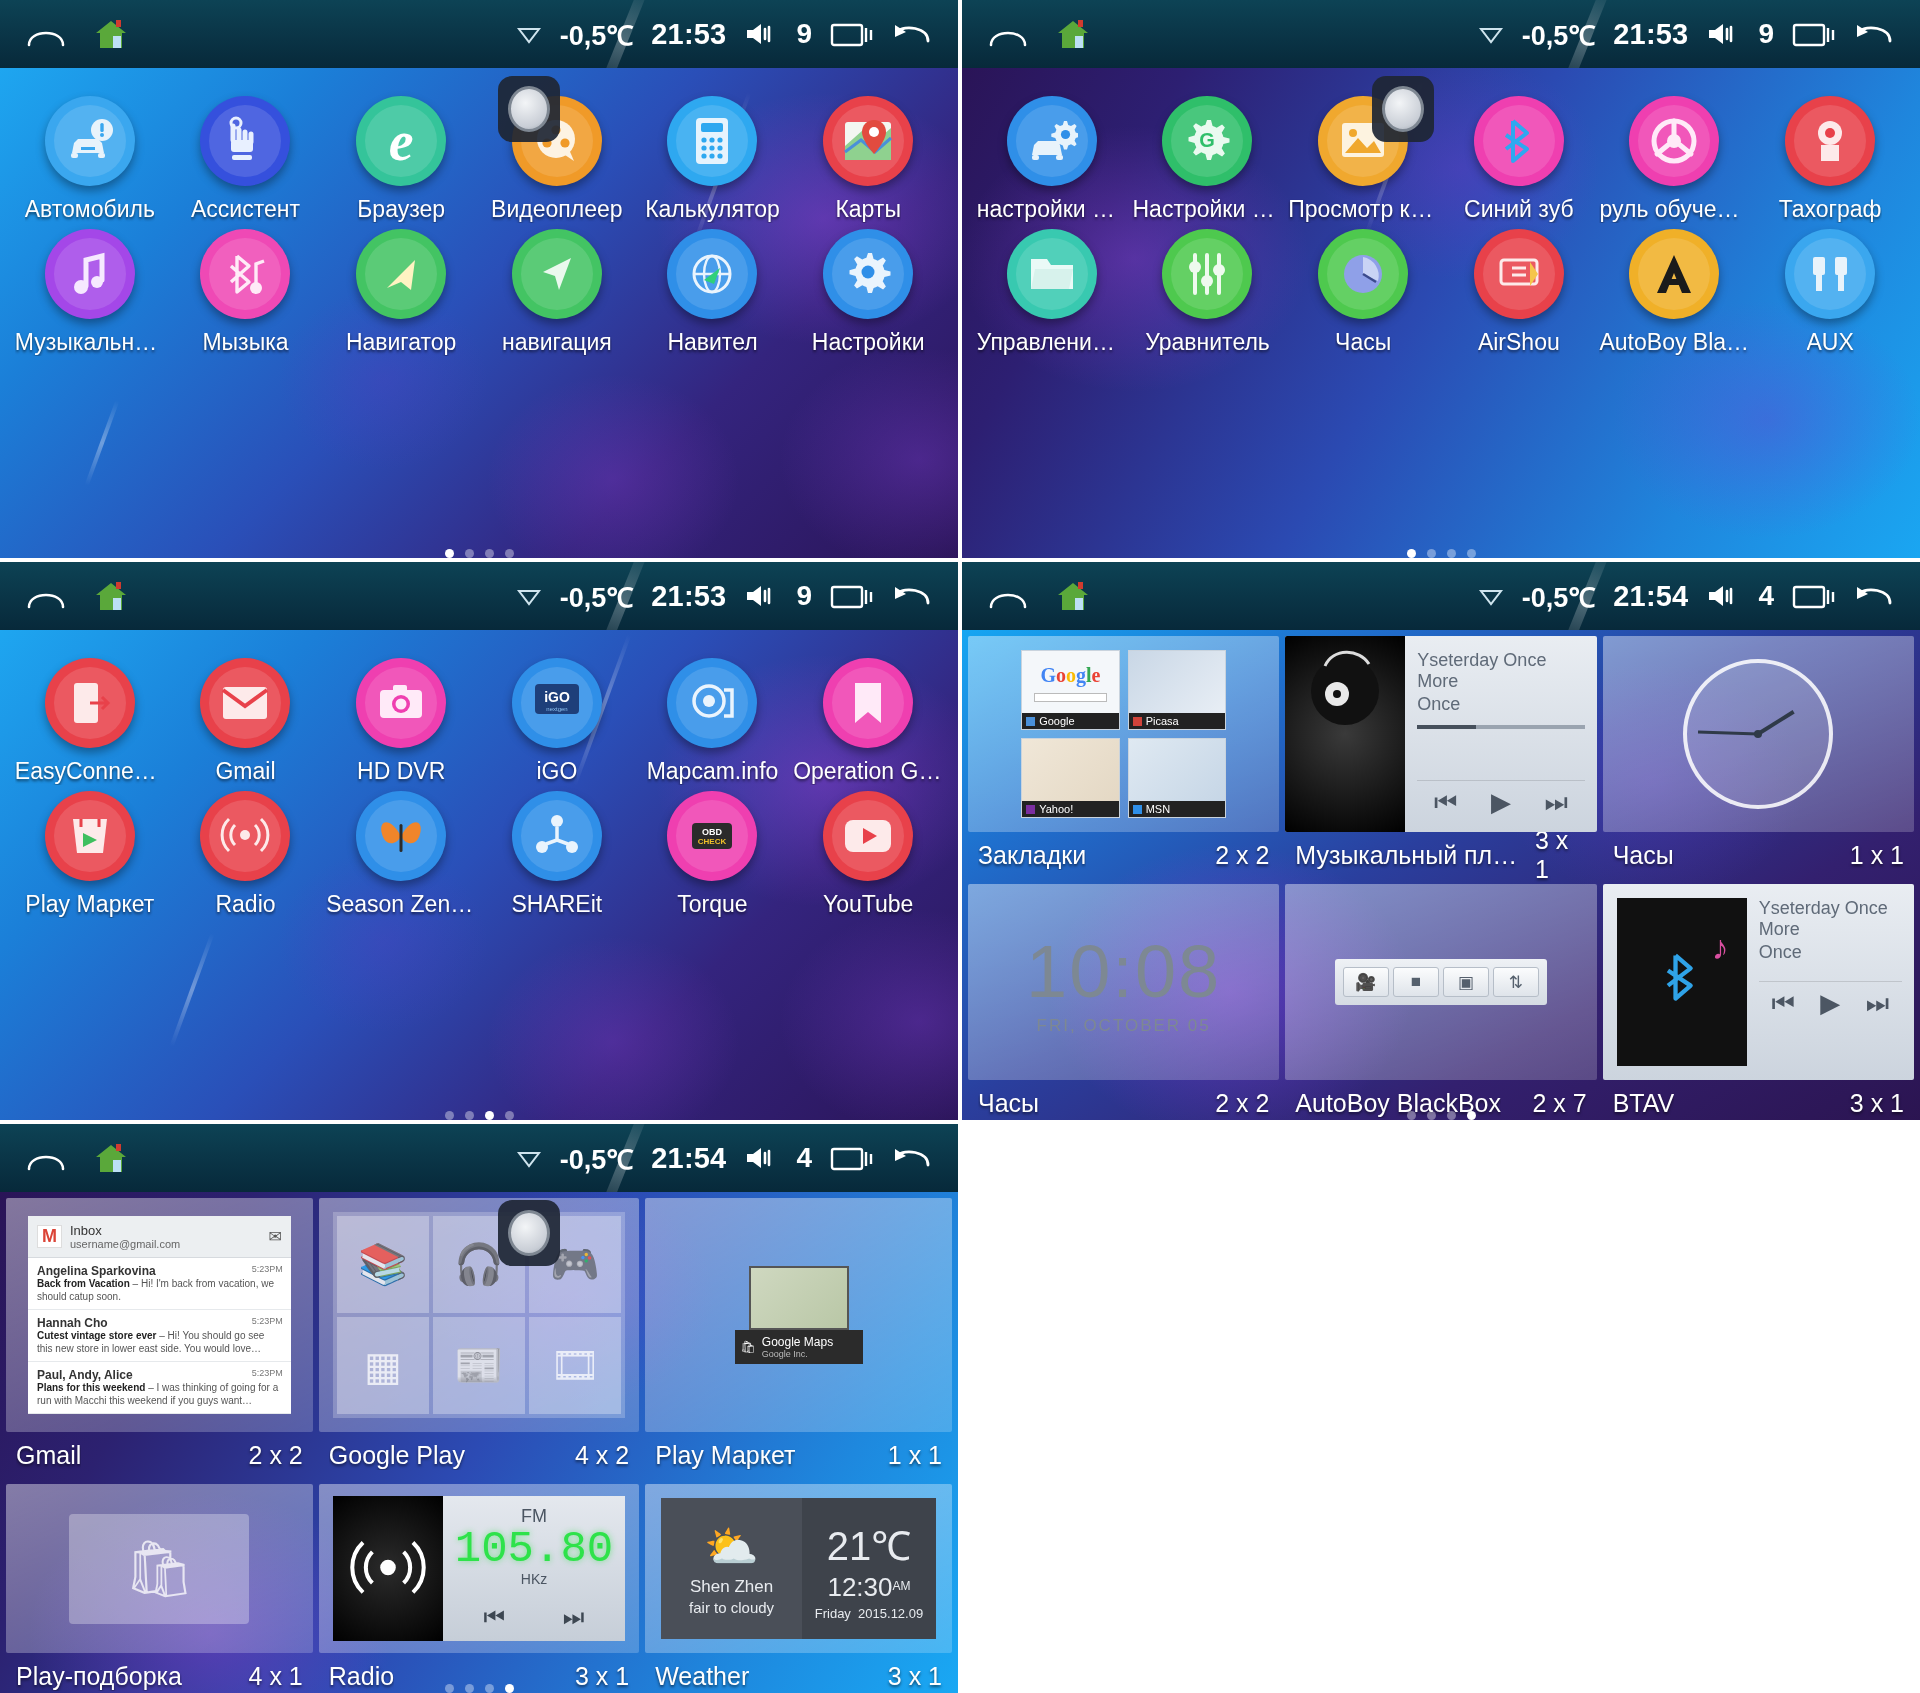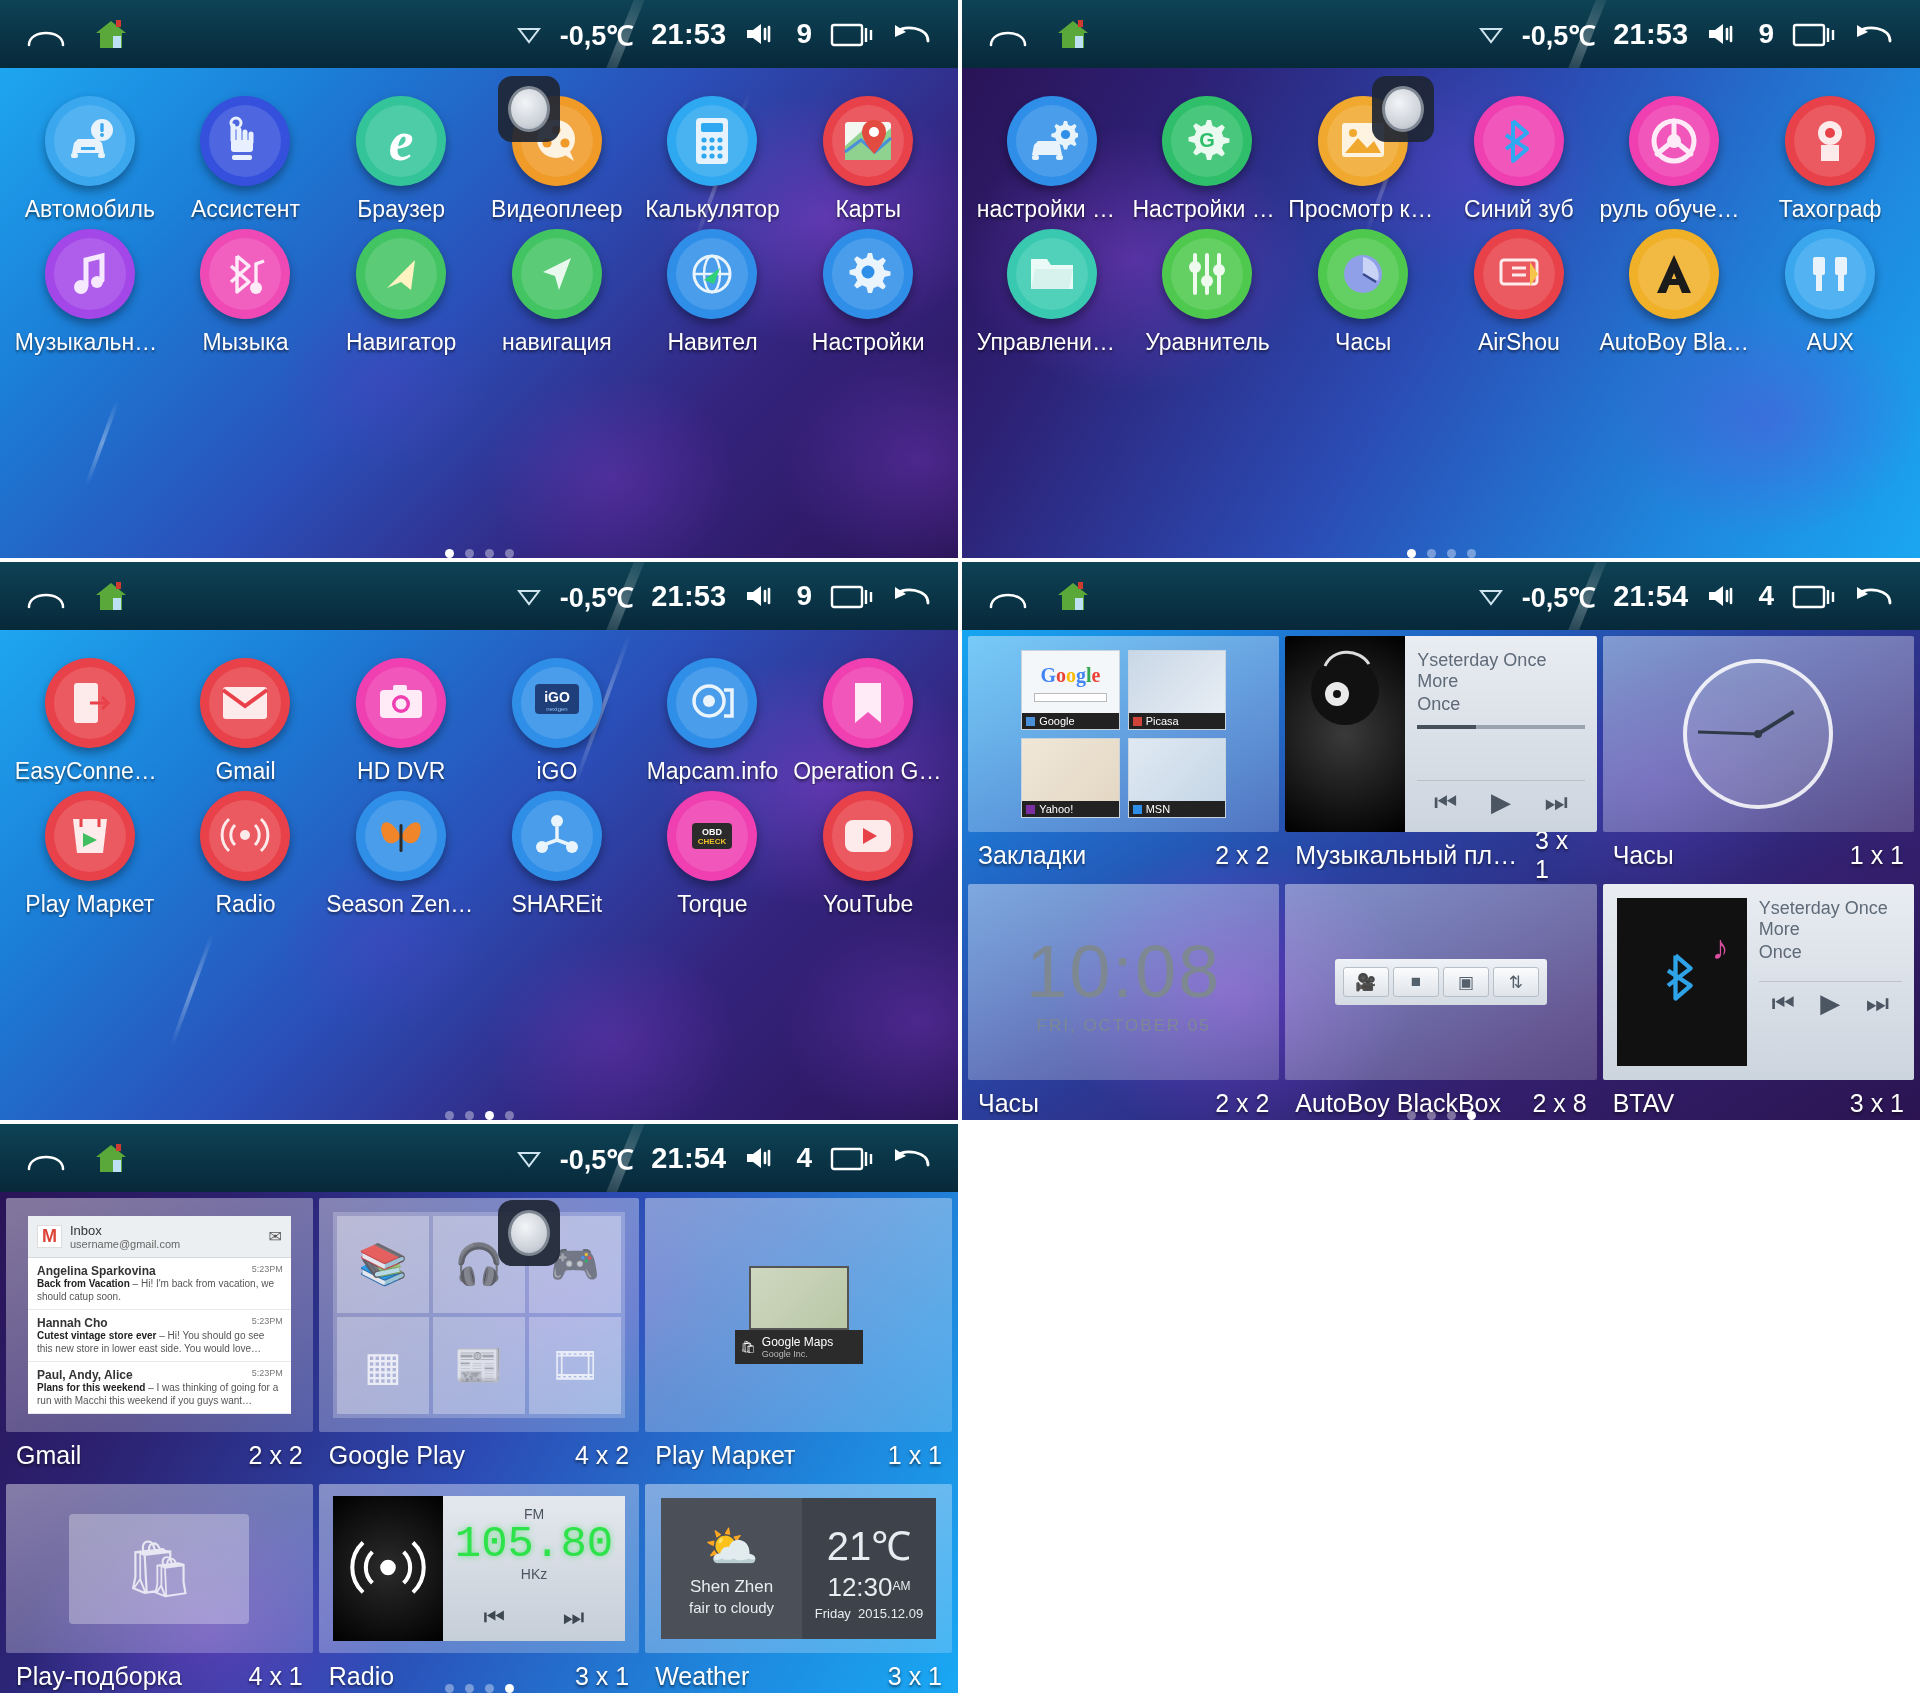--- a/index.html
+++ b/index.html
@@ -149,21 +149,21 @@
 
   
   .pmw { display:flex; flex-direction:column; align-items:center; }
   .pmimg { width:100px; height:64px; background:linear-gradient(135deg,#cfd8c0,#b9c7a6); border:2px solid #555; }
   .pmbar { width:128px; background:#2b2b2b; color:#fff; font-size:12px; padding:5px 6px; display:flex; align-items:center; gap:6px; }
 
   
   .rad { display:flex; width:100%; height:100%; background:linear-gradient(180deg,#e4e8ee,#c6ced8); }
   .radL { width:110px; background:radial-gradient(circle at 50% 50%,#2b2b2b,#000); display:flex;align-items:center;justify-content:center; }
   .radR { flex:1; padding:10px 12px; display:flex; flex-direction:column; }
-  .radfm { font-size:14px; color:#4b5562; text-align:center; }
+  .radfm { font-size:18px; color:#4b5562; text-align:center; }
   .radfreq { font-size:44px; color:#2ee24a; text-align:center; font-family:"Liberation Mono", monospace; line-height:1; text-shadow:0 0 6px rgba(46,226,74,.6); }
   .radhz { font-size:14px; color:#4b5562; text-align:center; }
   .radctl { margin-top:auto; display:flex; justify-content:space-around; color:#3d4752; font-size:24px; }
 
   
   .wx { width:100%; height:100%; background:linear-gradient(180deg,#9aa2ae,#6f7683); display:flex; }
   .wxL { flex:1.05; background:#4a4f58; display:flex; flex-direction:column; align-items:center; justify-content:center; color:#e8ebef; }
   .wxR { flex:1; background:#3e434b; display:flex; flex-direction:column; align-items:center; justify-content:center; color:#e8ebef; }
   .wxcity { font-size:17px; margin-top:4px; }
   .wxcond { font-size:15px; margin-top:2px; }
@@ -890,21 +890,21 @@
         <div class="wpreview">
           <div class="abbar">
             <div class="abbtn">🎥</div>
             <div class="abbtn">■</div>
             <div class="abbtn">▣</div>
             <div class="abbtn">⇅</div>
           </div>
         </div>
         <div class="wfoot">
           <span class="wname">AutoBoy BlackBox</span>
-          <span class="wsize">2 x 8</span>
+          <span class="wsize">2 x 7</span>
         </div>
       </div>
 
       <div class="wcard">
         <div class="wpreview">
           <div class="btav">
             <div class="btart">
               <span class="bt">
                 <svg width="44" height="54" viewBox="0 0 40 50">
                     <path d="M14 5 L14 45 L28 33 L7 19 M7 33 L28 17 L14 5" stroke="#2fa3e8" stroke-width="4" fill="none" stroke-linejoin="round"></path>

